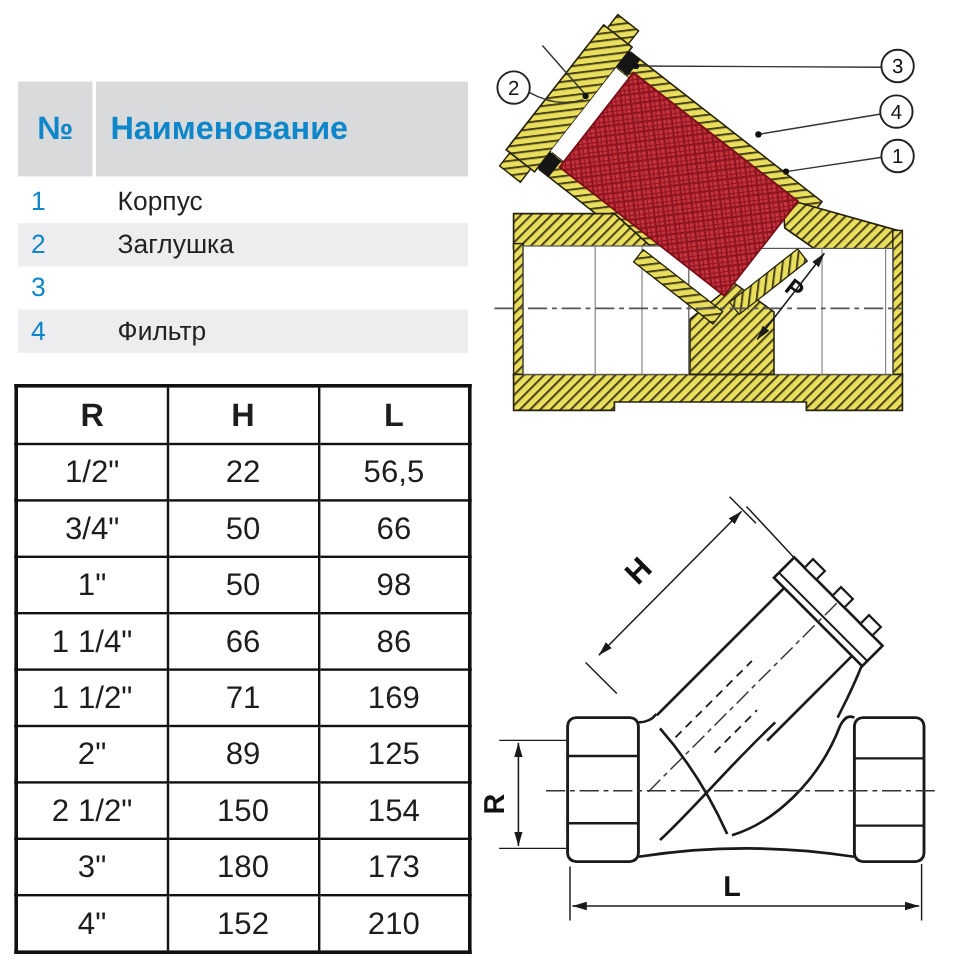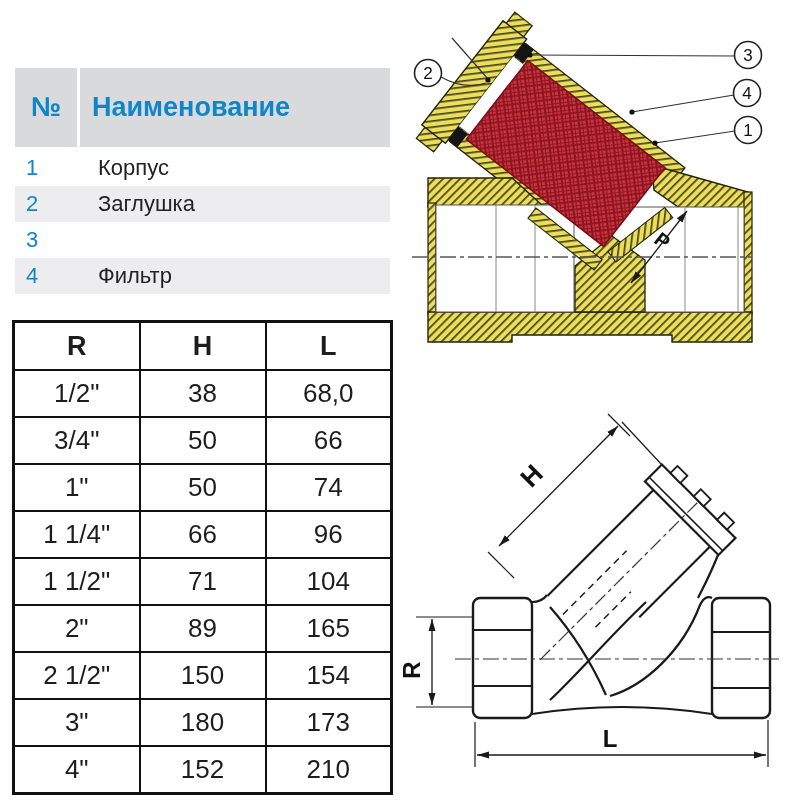--- a/index.html
+++ b/index.html
@@ -57,47 +57,47 @@
     <thead>
         <tr id="dims-head">
           <th>R</th>
           <th>H</th>
           <th>L</th>
         </tr>
       </thead>
     <tbody id="dims-body">
         <tr>
           <td>1/2"</td>
-          <td>38</td>
-          <td>68,0</td>
+          <td>22</td>
+          <td>56,5</td>
         </tr>
         <tr>
           <td>3/4"</td>
           <td>50</td>
           <td>66</td>
         </tr>
         <tr>
           <td>1"</td>
           <td>50</td>
-          <td>74</td>
+          <td>98</td>
         </tr>
         <tr>
           <td>1 1/4"</td>
           <td>66</td>
-          <td>96</td>
+          <td>86</td>
         </tr>
         <tr>
           <td>1 1/2"</td>
           <td>71</td>
-          <td>104</td>
+          <td>169</td>
         </tr>
         <tr>
           <td>2"</td>
           <td>89</td>
-          <td>165</td>
+          <td>125</td>
         </tr>
         <tr>
           <td>2 1/2"</td>
           <td>150</td>
           <td>154</td>
         </tr>
         <tr>
           <td>3"</td>
           <td>180</td>
           <td>173</td>

